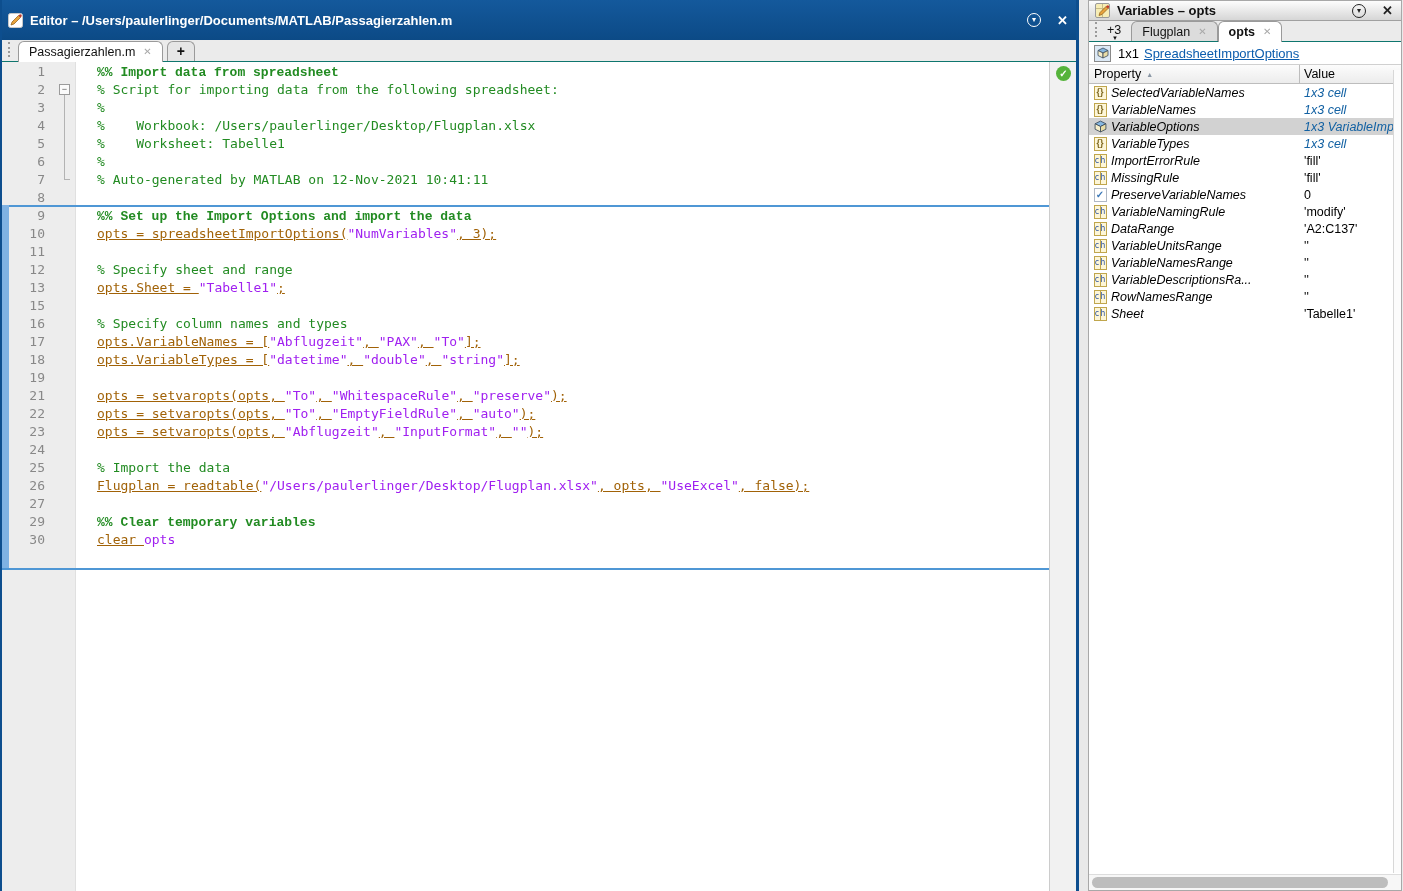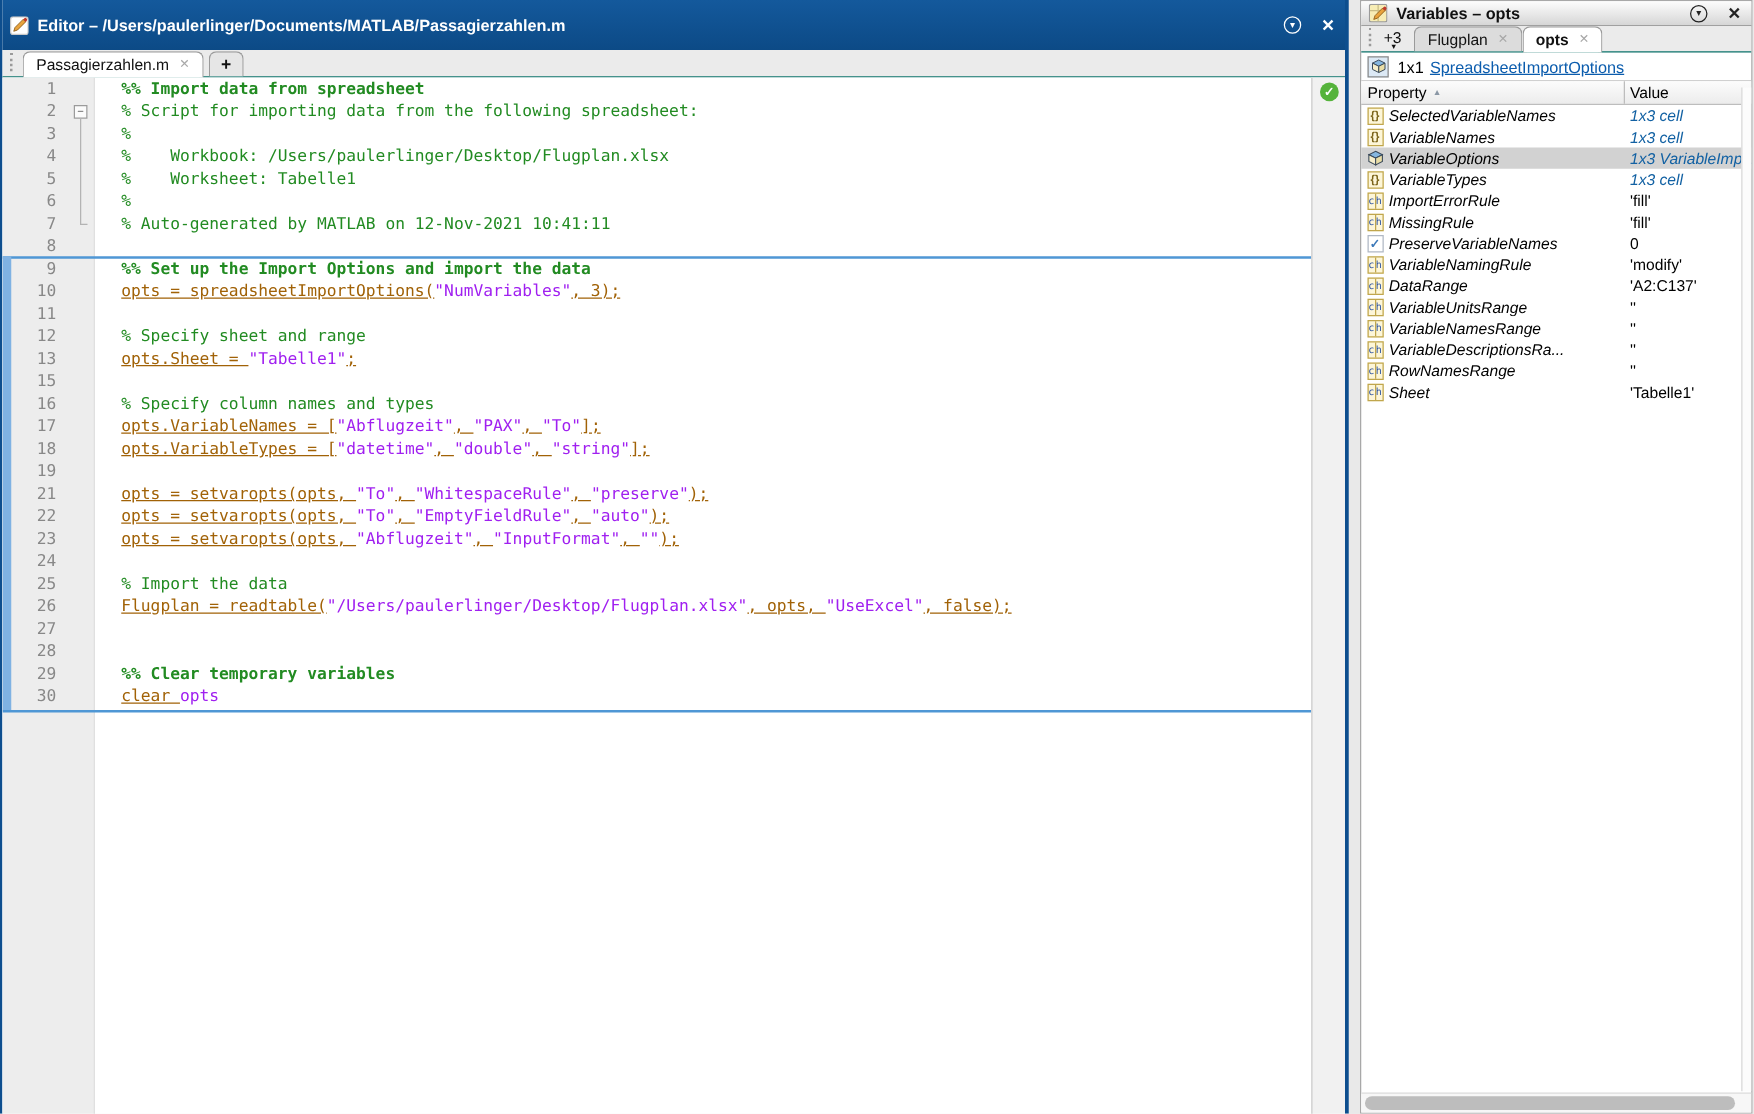--- a/index.html
+++ b/index.html
@@ -40,21 +40,21 @@
   .fold-box { position:absolute; left:57px; width:11px; height:11px; border:1px solid #9b9b9b; background:#fbfbfb;
               color:#555; font-size:9px; line-height:9px; text-align:center; }
   .fold-line { position:absolute; left:62px; width:6px; border-left:1px solid #b3b3b3; border-bottom:1px solid #b3b3b3; }
 
   #code-rows { position:absolute; left:0; top:1px; right:27px; font-family:"DejaVu Sans Mono", monospace; font-size:13px; }
   .code-row { display:flex; height:18px; line-height:18px; white-space:pre; }
   .ln { width:48px; padding-right:5px; text-align:right; color:#888; flex:none; }
   .ct { margin-left:47px; }
   .seg-plain   { color:#a16207;text-decoration:underline; }
   .seg-comment { color:#228B22; }
-  .seg-section { color:#228B22; font-weight:bold; }
+  .seg-section { color:#228B22; font-weight:bold;font-family:Liberation Mono, monospace; }
   .seg-string  { color:#A020F0; }
 
   
   #vars-window { position:absolute; left:1088px; top:0; width:314px; height:891px; background:#fff; border:1px solid #a8a8a8; }
   #vars-titlebar { height:20px; background:linear-gradient(#fdfdfd,#d6d6d6); border-bottom:1px solid #a0a0a0;
                    display:flex; align-items:center; padding:0 8px 0 6px; }
   #vars-titlebar .title-text { color:#111; font-weight:bold; font-size:13px; margin-left:7px; flex:1; white-space:nowrap; }
   #vars-titlebar .menu-circle, #vars-titlebar .win-close { color:#222; }
 
   #vars-tabbar { height:21px; }
@@ -151,21 +151,20 @@
           <div class="code-row"><span class="ln">17</span><span class="ct"><span class="seg-plain">opts.VariableNames = [</span><span class="seg-string">"Abflugzeit"</span><span class="seg-plain">, </span><span class="seg-string">"PAX"</span><span class="seg-plain">, </span><span class="seg-string">"To"</span><span class="seg-plain">];</span></span></div>
           <div class="code-row"><span class="ln">18</span><span class="ct"><span class="seg-plain">opts.VariableTypes = [</span><span class="seg-string">"datetime"</span><span class="seg-plain">, </span><span class="seg-string">"double"</span><span class="seg-plain">, </span><span class="seg-string">"string"</span><span class="seg-plain">];</span></span></div>
           <div class="code-row"><span class="ln">19</span><span class="ct"></span></div>
           <div class="code-row"><span class="ln">21</span><span class="ct"><span class="seg-plain">opts = setvaropts(opts, </span><span class="seg-string">"To"</span><span class="seg-plain">, </span><span class="seg-string">"WhitespaceRule"</span><span class="seg-plain">, </span><span class="seg-string">"preserve"</span><span class="seg-plain">);</span></span></div>
           <div class="code-row"><span class="ln">22</span><span class="ct"><span class="seg-plain">opts = setvaropts(opts, </span><span class="seg-string">"To"</span><span class="seg-plain">, </span><span class="seg-string">"EmptyFieldRule"</span><span class="seg-plain">, </span><span class="seg-string">"auto"</span><span class="seg-plain">);</span></span></div>
           <div class="code-row"><span class="ln">23</span><span class="ct"><span class="seg-plain">opts = setvaropts(opts, </span><span class="seg-string">"Abflugzeit"</span><span class="seg-plain">, </span><span class="seg-string">"InputFormat"</span><span class="seg-plain">, </span><span class="seg-string">""</span><span class="seg-plain">);</span></span></div>
           <div class="code-row"><span class="ln">24</span><span class="ct"></span></div>
           <div class="code-row"><span class="ln">25</span><span class="ct"><span class="seg-comment">% Import the data</span></span></div>
           <div class="code-row"><span class="ln">26</span><span class="ct"><span class="seg-plain">Flugplan = readtable(</span><span class="seg-string">"/Users/paulerlinger/Desktop/Flugplan.xlsx"</span><span class="seg-plain">, opts, </span><span class="seg-string">"UseExcel"</span><span class="seg-plain">, false);</span></span></div>
           <div class="code-row"><span class="ln">27</span><span class="ct"></span></div>
-          <div class="code-row"><span class="ln">28</span><span class="ct"></span></div>
           <div class="code-row"><span class="ln">29</span><span class="ct"><span class="seg-section">%% Clear temporary variables</span></span></div>
           <div class="code-row"><span class="ln">30</span><span class="ct"><span class="seg-plain">clear </span><span class="seg-string">opts</span></span></div>
         </div>
       <div id="message-bar">
         <span class="status-ok">✓</span>
       </div>
     </div>
   </section>
 
   <section id="vars-window">

